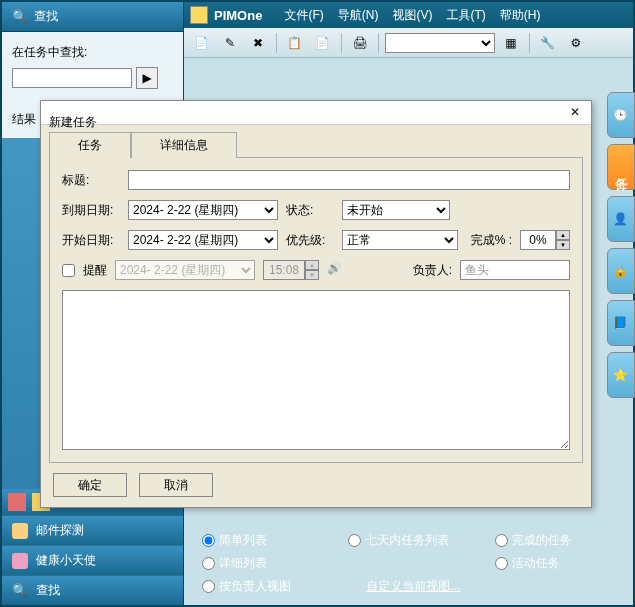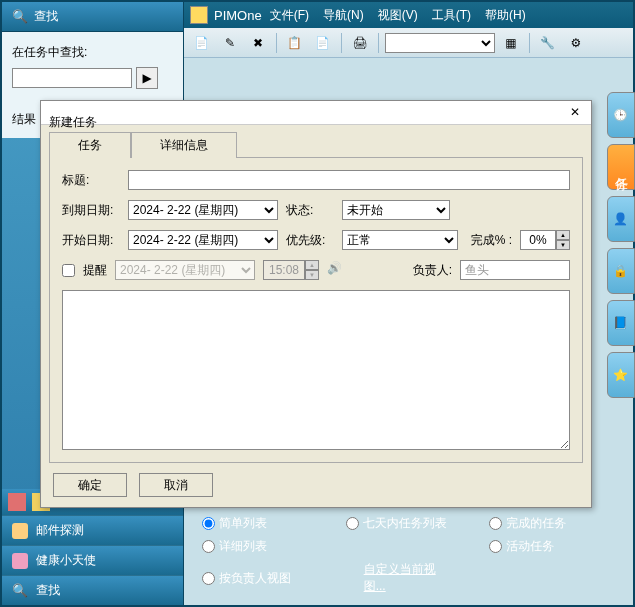--- a/index.html
+++ b/index.html
@@ -22,41 +22,41 @@
   .lp-iconbar .ic { width: 18px; height: 18px; }
   .lp-item { background: linear-gradient(#3890c0,#1a6a90); color: #fff; padding: 6px 10px; display: flex; align-items: center; gap: 8px; border-top: 1px solid #2a7090; cursor: pointer; }
   .lp-item .ic { width: 16px; height: 16px; background: #ffd080; border-radius: 3px; }
   
   
   .right-area { flex: 1; display: flex; flex-direction: column; position: relative; }
   
   
   .menubar { background: linear-gradient(#1a6a8a,#0d5a7a); color: #fff; display: flex; align-items: center; padding: 4px 6px; gap: 2px; height: 26px; }
   .menubar .app-ic { width: 18px; height: 18px; background: #ffda60; border: 1px solid #888; margin-right: 4px; }
-  .menubar .app-title { font-weight: normal; font-size: 13px; }
+  .menubar .app-title { font-weight: bold; font-size: 13px; margin-right: 14px; }
   .menubar .mitem { color: #fff; padding: 2px 6px; cursor: pointer; }
   
   
   .toolbar { background: linear-gradient(#e8f0f4,#cde0e8); height: 30px; display: flex; align-items: center; padding: 0 6px; gap: 4px; border-bottom: 1px solid #9abacf; }
   .toolbar .tbtn { width: 24px; height: 24px; border: 1px solid transparent; display: flex; align-items: center; justify-content: center; cursor: pointer; }
   .toolbar .sep { width: 1px; height: 20px; background: #9abacf; margin: 0 2px; }
   .toolbar .combo { width: 110px; height: 20px; border: 1px solid #888; background: #fff; }
   
   
   .colheaders { background: linear-gradient(#e8f0f4,#cde0e8); height: 22px; display: flex; align-items: center; border-bottom: 1px solid #9abacf; }
   .colheaders .ch { padding: 0 10px; height: 100%; display: flex; align-items: center; border-right: 1px solid #bcd0dc; }
   .ch1 { width: 40px; }
   .ch2 { flex: 1; }
   .ch3 { width: 95px; }
   
   
   .content-bg { flex: 1; background: #c8e0e8; }
   
   
-  .bottom-radios { position: absolute; bottom: 10px; left: 200px; right: 32px; display: grid; grid-template-columns: repeat(3, 1fr); gap: 6px 32px; color: #fff; }
+  .bottom-radios { position: absolute; bottom: 10px; left: 200px; right: 24px; display: grid; grid-template-columns: repeat(3, 1fr); gap: 6px 32px; color: #fff; }
   .bottom-radios label { display: flex; align-items: center; gap: 4px; }
   .bottom-radios .linklike { color: #fff; text-decoration: underline; cursor: pointer; padding-left: 18px; }
   
   
   .vtabs { position: absolute; right: -2px; top: 90px; display: flex; flex-direction: column; gap: 6px; z-index: 5; }
   .vtab { width: 28px; height: 46px; border-radius: 6px 0 0 6px; border: 1px solid #888; display: flex; align-items: center; justify-content: center; }
   .vtab.active { background: linear-gradient(#ffb040,#ff8820); }
   .vtab.blue { background: linear-gradient(#8ed0f0,#5ab0d8); }
   .vtab .lbl { writing-mode: vertical-rl; color: #fff; font-size: 13px; }
   

